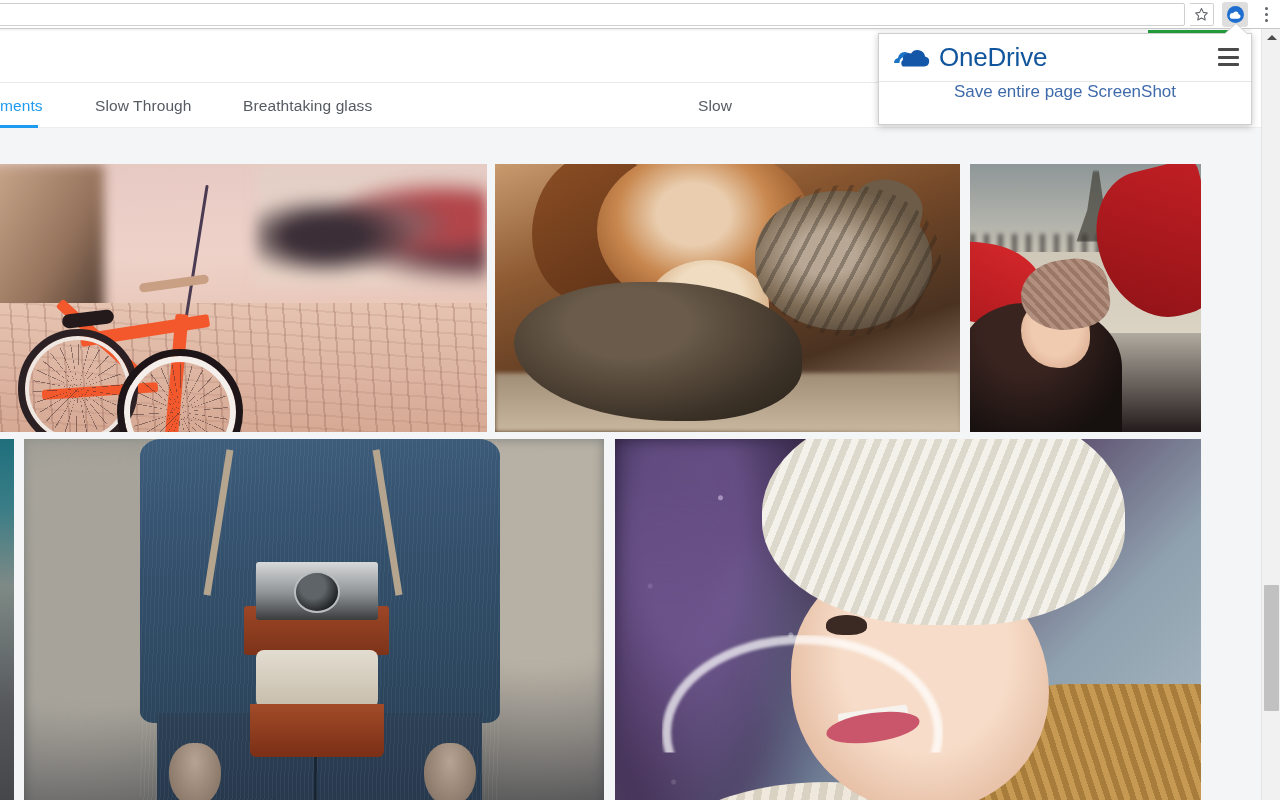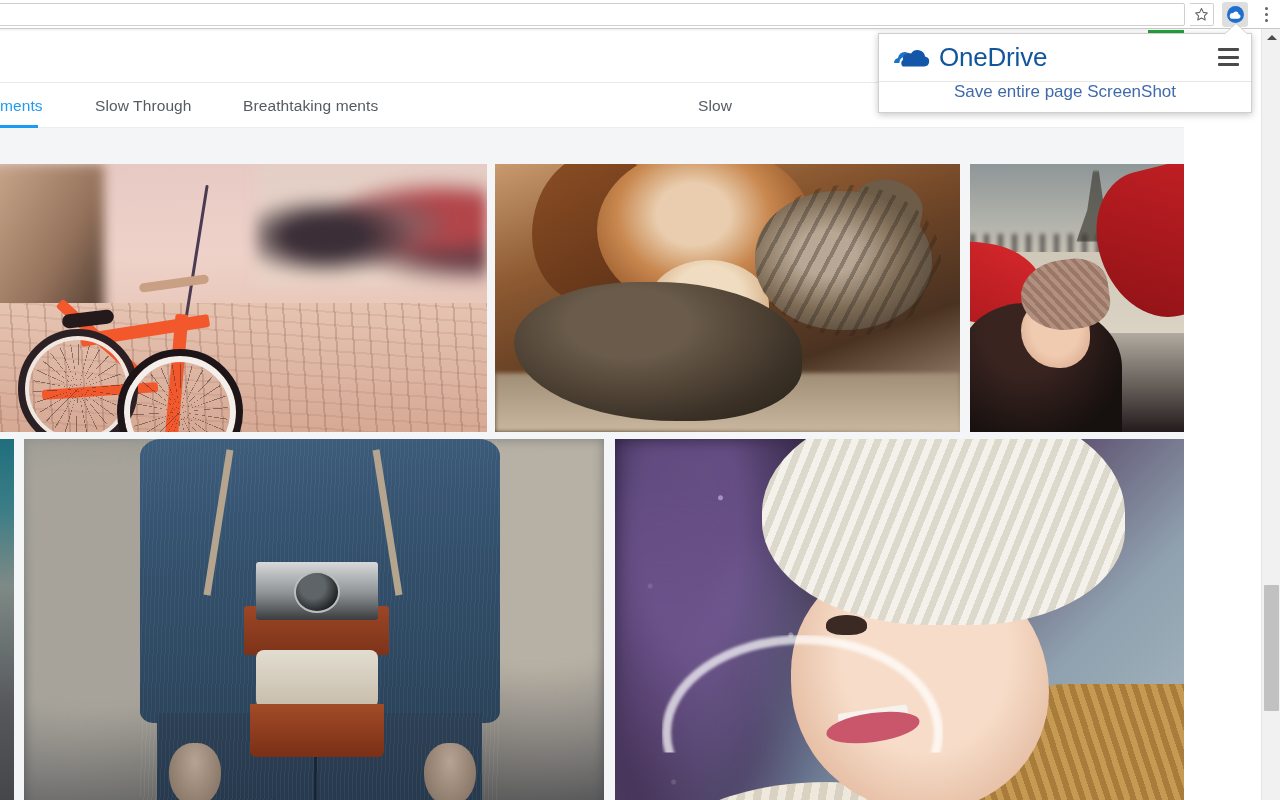--- a/index.html
+++ b/index.html
@@ -51,21 +51,21 @@
     position: absolute; left: 1258px; top: 4px;
     width: 16px; height: 21px;
     display: flex; flex-direction: column; align-items: center;
     justify-content: space-between; padding: 3px 0;
   }
   .chrome-menu i { display:block; width: 3px; height: 3px; border-radius: 50%; background: #5f6368; }
 
   
   .viewport {
     position: absolute; left: 0; top: 29px;
-    width: 1184px; height: 771px;
+    width: 1280px; height: 771px;
     background: #15803d;
     overflow: hidden;
   }
   .page {
     position: absolute; left: 0; top: 0;
     width: 1262px; height: 771px;
     background: #f4f5f7;
   }
   .progress-line {
     position: absolute; left: 1148px; top: 1px;
@@ -362,21 +362,21 @@
     position:absolute; left:8%; top:40%; width:48%; height:40%;
     border: 9px solid rgba(255,255,255,.7);
     border-radius: 50%;
     clip-path: polygon(0 0, 100% 0, 100% 60%, 0 60%);
     filter: blur(1.5px);
   }
 
   
   .popup {
     position: absolute; left: 878px; top: 33px;
-    width: 374px; height: 80px;
+    width: 374px; height: 92px;
     background: #ffffff;
     border: 1px solid #cfcfcf;
     box-shadow: 0 2px 7px rgba(0,0,0,.22);
     z-index: 60;
   }
   .popup-arrow {
     position: absolute; left: 1225px; top: 24px;
     width: 0; height: 0;
     border-left: 11px solid transparent;
     border-right: 11px solid transparent;
@@ -482,21 +482,21 @@
     <div class="nav-bar">
       <div class="nav-items" id="nav-items">
           <div class="nav-item active" style="left: 0px;">
             <span>ments</span>
             <span class="nav-underline" style="width: 38px;"></span>
           </div>
           <div class="nav-item" style="left: 95px;">
             <span>Slow Through</span>
           </div>
           <div class="nav-item" style="left: 243px;">
-            <span>Breathtaking ments</span>
+            <span>Breathtaking glass</span>
           </div>
           <div class="nav-item" style="left: 698px;">
             <span>Slow</span>
           </div>
         </div>
     </div>
 
     <div class="grid">
 
       <div class="photo" style="left:-16px;top:35px;width:503px;height:268px;">

